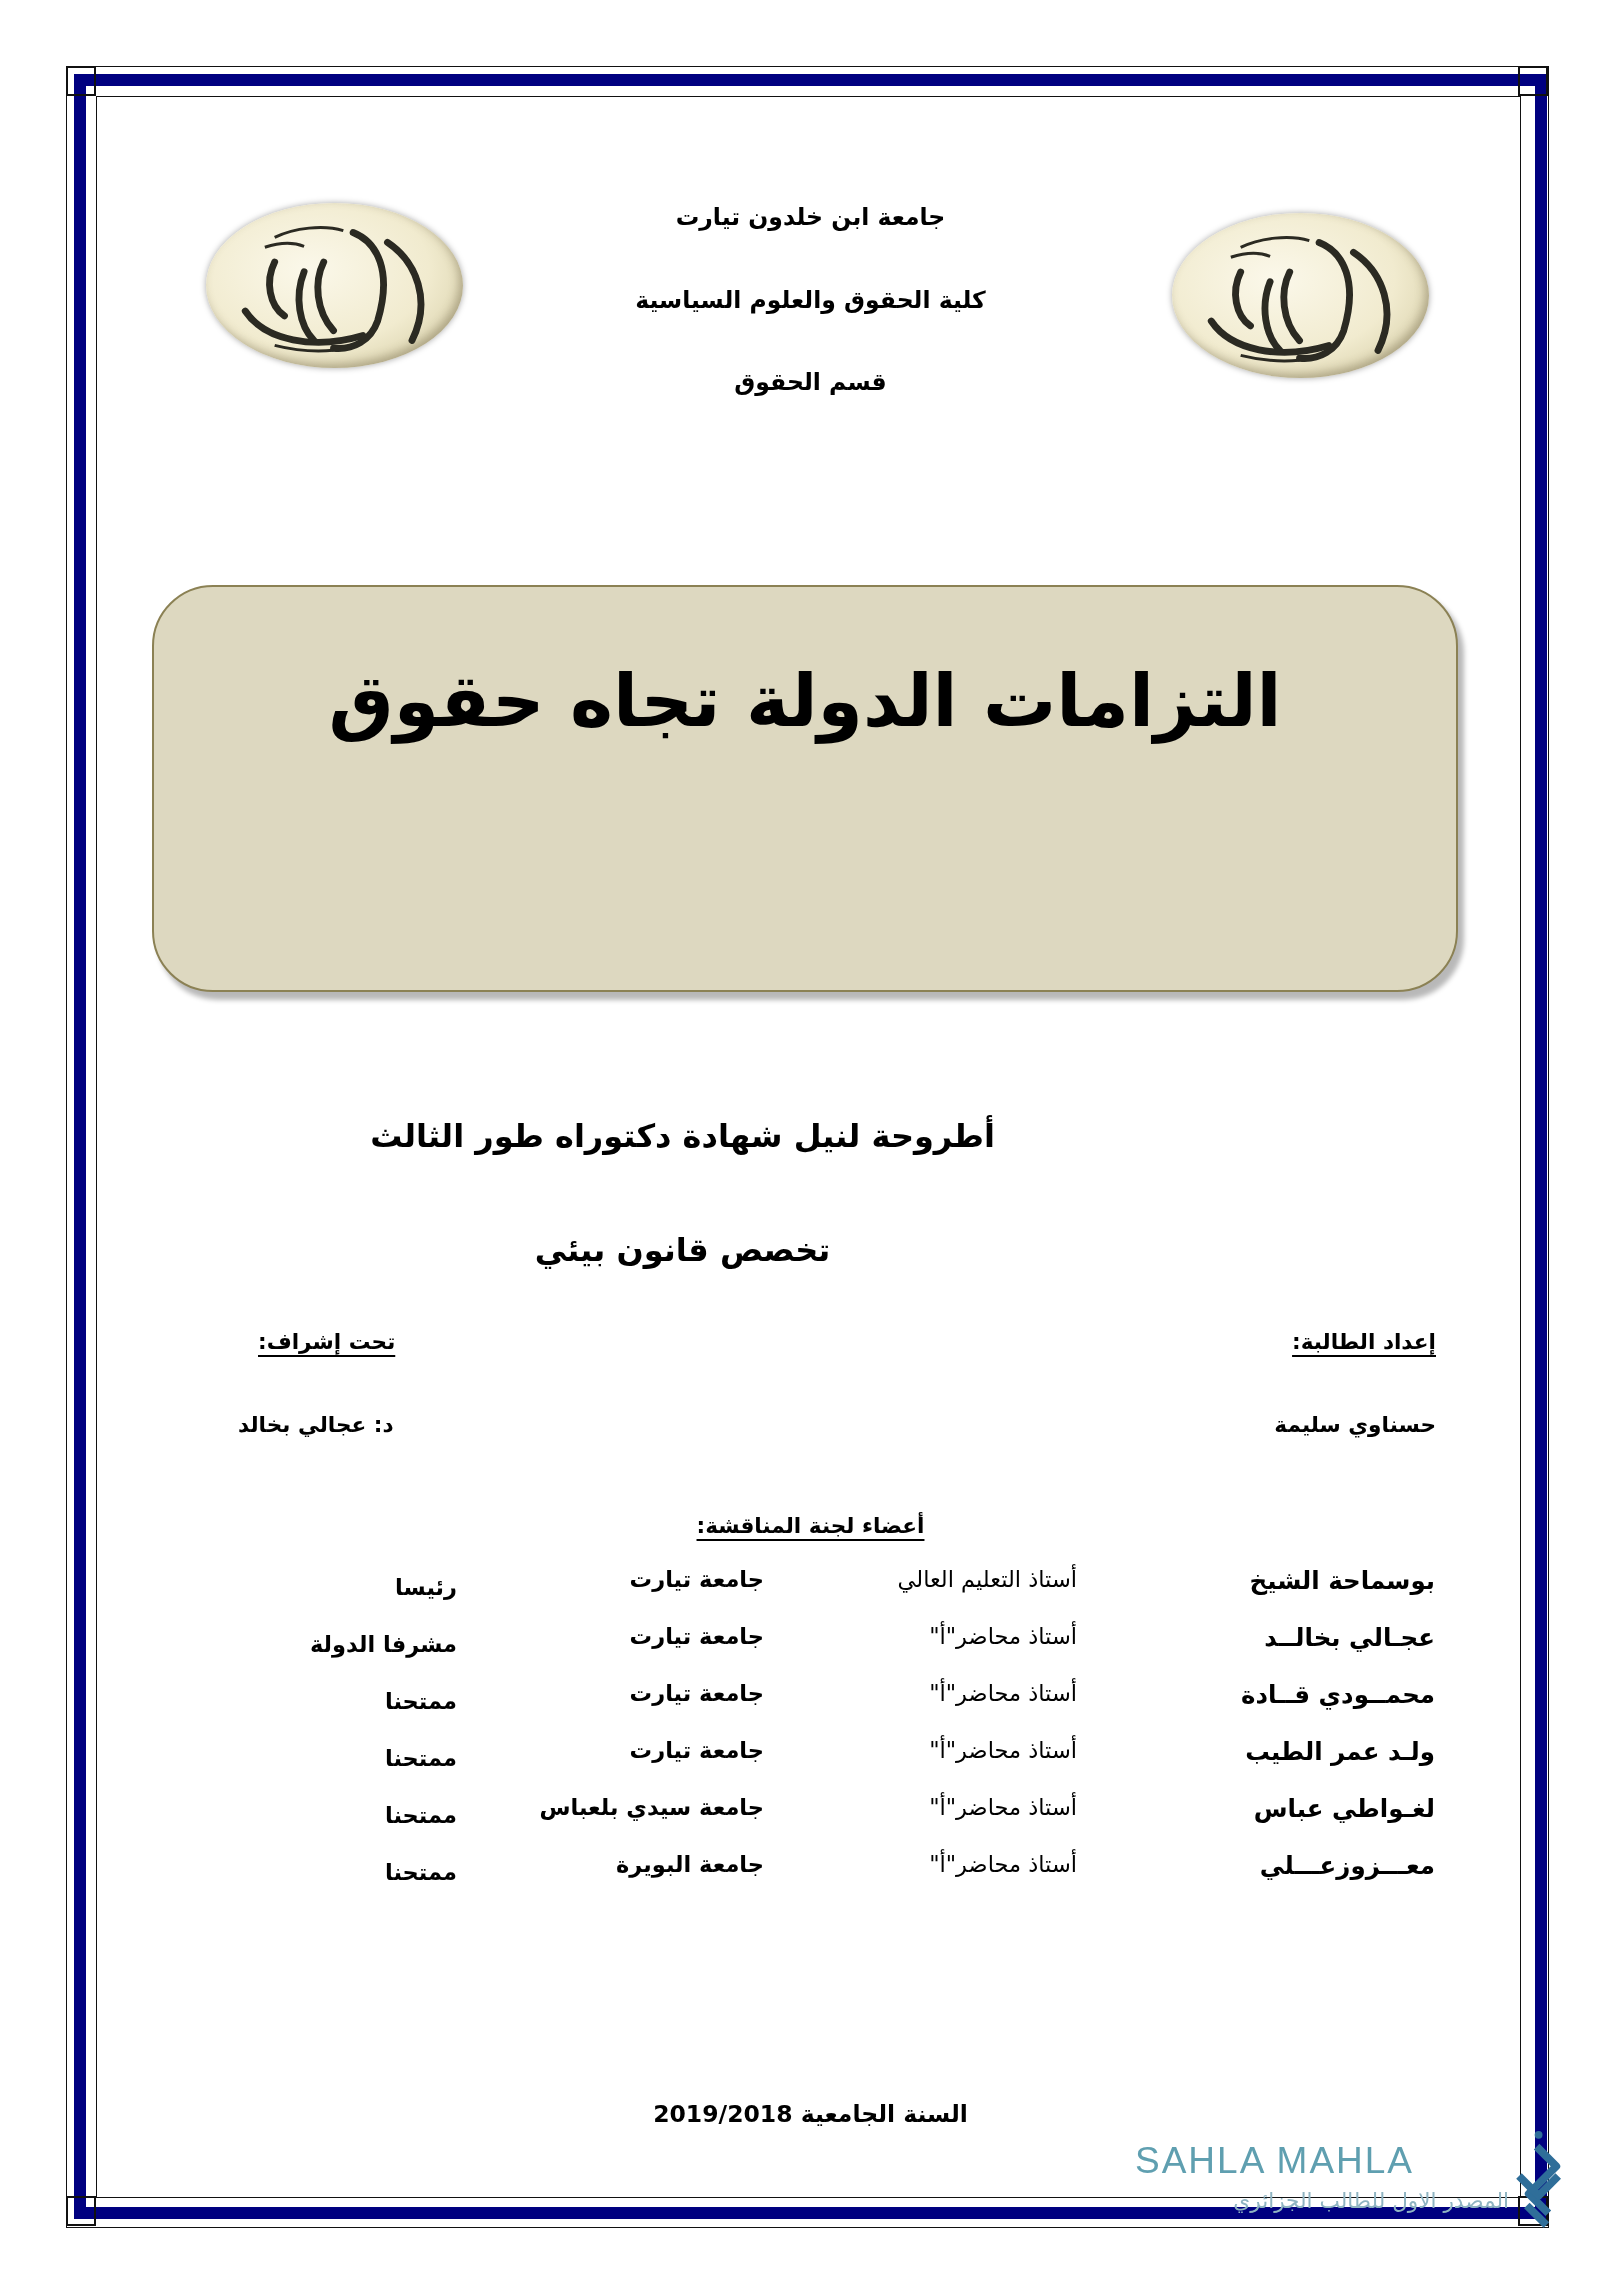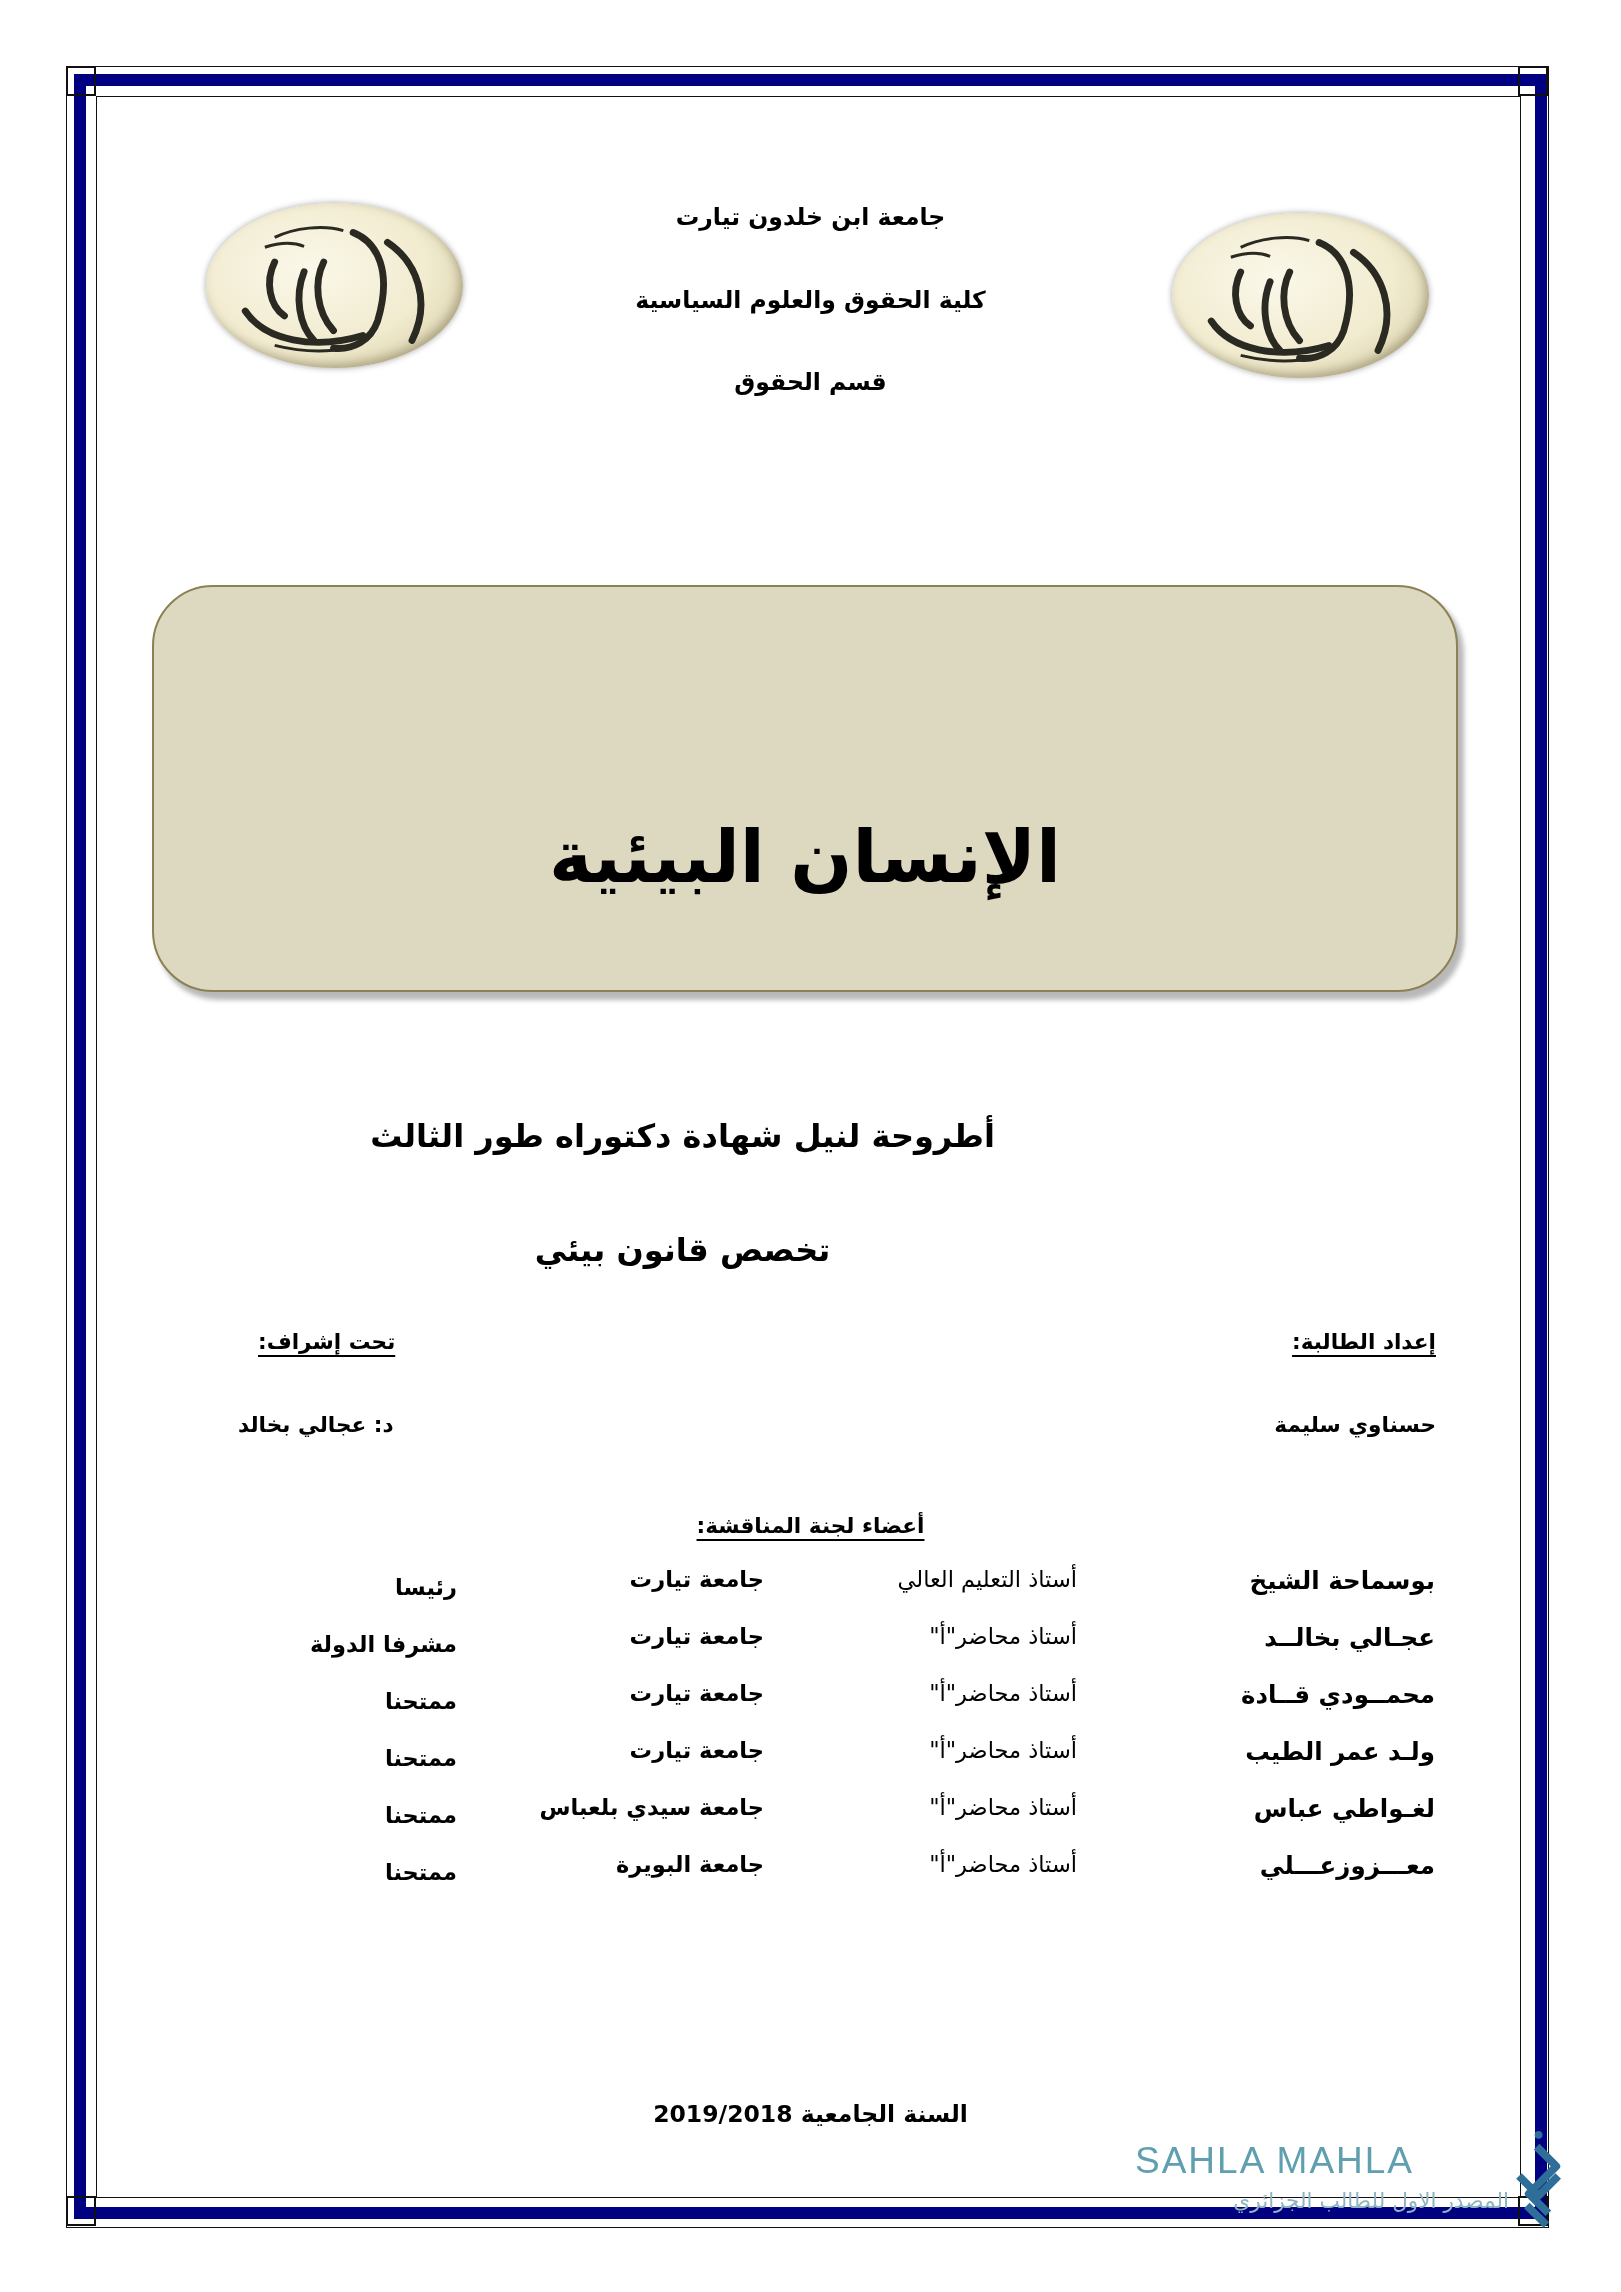--- a/index.html
+++ b/index.html
@@ -142,21 +142,21 @@
     </g>
     <g fill="none" stroke="#2b2a22" stroke-width="3">
       <path d="M70 35 C 90 25, 120 22, 140 28"></path>
       <path d="M60 45 C 75 40, 90 40, 100 44"></path>
       <path d="M70 145 C 90 150, 110 152, 130 150"></path>
     </g>
   </svg>
 </div>
 
 <div class="title-box">
-  <div class="title-line" style="top:227px;">الإنسان البيئية</div>
+  <div class="title-line" style="top:71px;">التزامات الدولة تجاه حقوق</div>
 </div>
 
 <div class="subtitle" style="top:1117px;">أطروحة لنيل شهادة دكتوراه طور الثالث</div>
 <div class="subtitle" style="top:1231px;">تخصص قانون بيئي</div>
 
 <div class="label-underlined" style="right:185px; top:1329px;">إعداد الطالبة:</div>
 <div class="label-underlined" style="left:258px; top:1329px;">تحت إشراف:</div>
 <div class="person-name" style="right:185px; top:1412px;">حسناوي سليمة</div>
 <div class="person-name" style="left:238px; top:1412px;">د: عجالي بخالد</div>
 

